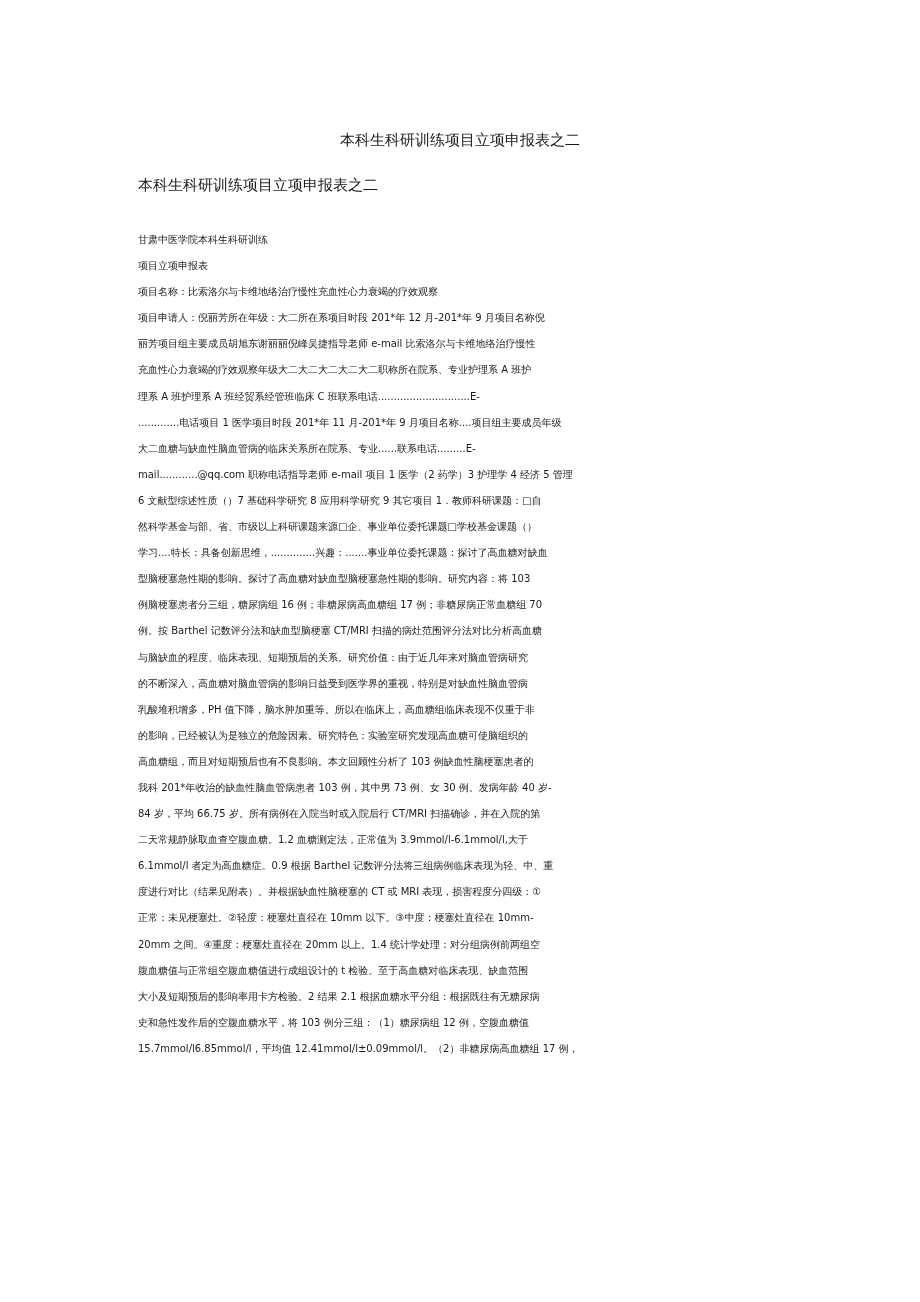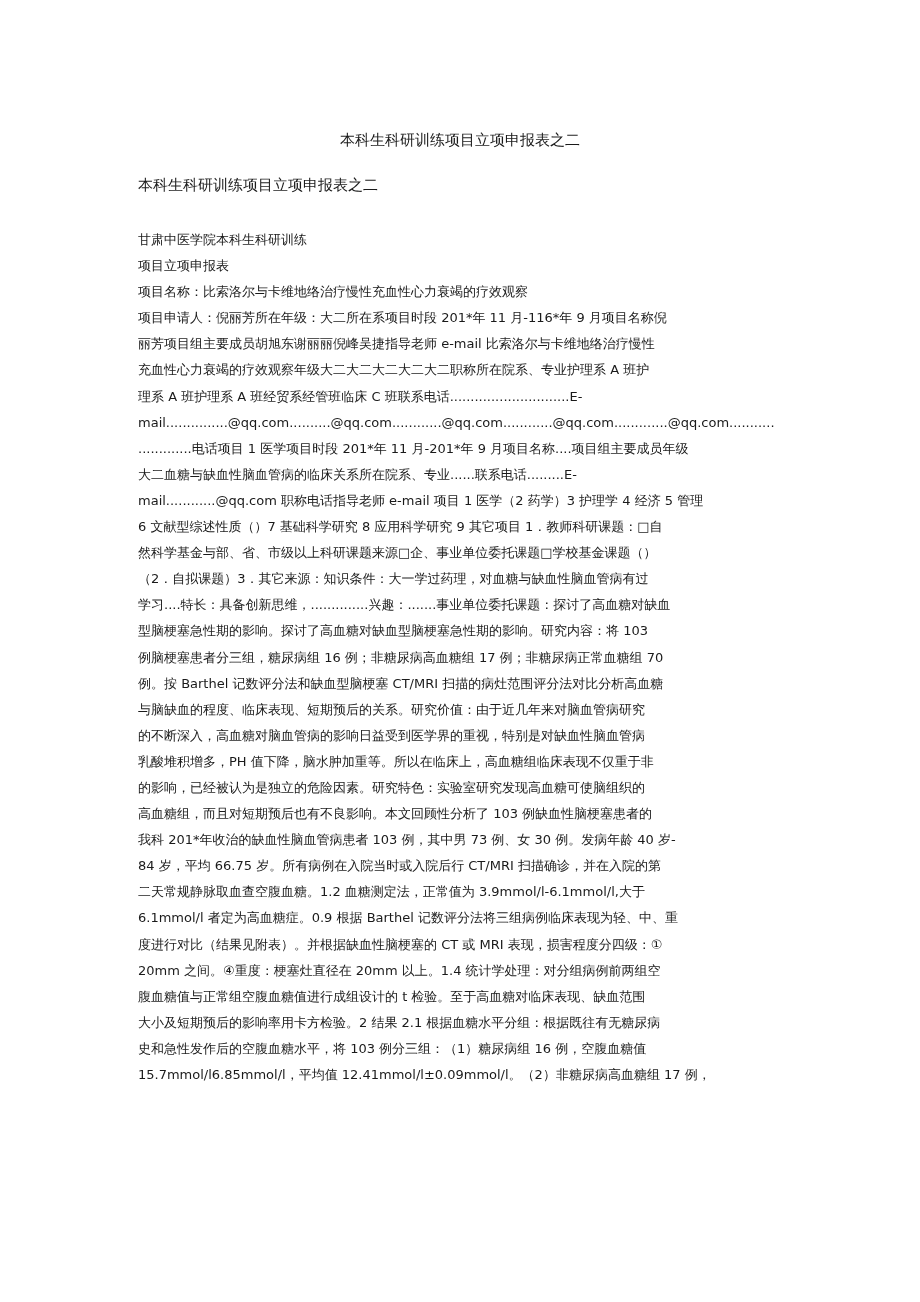--- a/index.html
+++ b/index.html
@@ -37,63 +37,62 @@
       top: 160px;
       left: 138px;
       font-size: 15px;
       line-height: 20px;
     }
     .body-block {
       position: absolute;
       top: 212px;
       left: 138px;
       width: 645px;
-      font-size: 13px;
+      font-size: 10px;
       line-height: 26.1px;
     }
     .line {
       display: block;
       white-space: nowrap;
       height: 26.1px;
     }
   </style>
 </head>
 <body>
 
 <div class="page">
   <div class="doc-title">本科生科研训练项目立项申报表之二</div>
   <div class="doc-subtitle">本科生科研训练项目立项申报表之二</div>
   <div class="body-block" id="body-block">
       <span class="line">甘肃中医学院本科生科研训练</span>
       <span class="line">项目立项申报表</span>
       <span class="line">项目名称：比索洛尔与卡维地络治疗慢性充血性心力衰竭的疗效观察</span>
-      <span class="line">项目申请人：倪丽芳所在年级：大二所在系项目时段 201*年 11 月-116*年 9 月项目名称倪</span>
+      <span class="line">项目申请人：倪丽芳所在年级：大二所在系项目时段 201*年 12 月-201*年 9 月项目名称倪</span>
       <span class="line">丽芳项目组主要成员胡旭东谢丽丽倪峰吴捷指导老师 e-mail 比索洛尔与卡维地络治疗慢性</span>
       <span class="line">充血性心力衰竭的疗效观察年级大二大二大二大二大二职称所在院系、专业护理系 A 班护</span>
       <span class="line">理系 A 班护理系 A 班经贸系经管班临床 C 班联系电话.............................E-</span>
-      <span class="line">mail...............@qq.com..........@qq.com............@qq.com............@qq.com.............@qq.com...........</span>
       <span class="line">.............电话项目 1 医学项目时段 201*年 11 月-201*年 9 月项目名称....项目组主要成员年级</span>
       <span class="line">大二血糖与缺血性脑血管病的临床关系所在院系、专业......联系电话.........E-</span>
       <span class="line">mail............@qq.com 职称电话指导老师 e-mail 项目 1 医学（2 药学）3 护理学 4 经济 5 管理</span>
       <span class="line">6 文献型综述性质（）7 基础科学研究 8 应用科学研究 9 其它项目 1．教师科研课题：□自</span>
       <span class="line">然科学基金与部、省、市级以上科研课题来源□企、事业单位委托课题□学校基金课题（）</span>
-      <span class="line">（2．自拟课题）3．其它来源：知识条件：大一学过药理，对血糖与缺血性脑血管病有过</span>
       <span class="line">学习....特长：具备创新思维，..............兴趣：.......事业单位委托课题：探讨了高血糖对缺血</span>
       <span class="line">型脑梗塞急性期的影响。探讨了高血糖对缺血型脑梗塞急性期的影响。研究内容：将 103</span>
       <span class="line">例脑梗塞患者分三组，糖尿病组 16 例；非糖尿病高血糖组 17 例；非糖尿病正常血糖组 70</span>
       <span class="line">例。按 Barthel 记数评分法和缺血型脑梗塞 CT/MRI 扫描的病灶范围评分法对比分析高血糖</span>
       <span class="line">与脑缺血的程度、临床表现、短期预后的关系。研究价值：由于近几年来对脑血管病研究</span>
       <span class="line">的不断深入，高血糖对脑血管病的影响日益受到医学界的重视，特别是对缺血性脑血管病</span>
       <span class="line">乳酸堆积增多，PH 值下降，脑水肿加重等。所以在临床上，高血糖组临床表现不仅重于非</span>
       <span class="line">的影响，已经被认为是独立的危险因素。研究特色：实验室研究发现高血糖可使脑组织的</span>
       <span class="line">高血糖组，而且对短期预后也有不良影响。本文回顾性分析了 103 例缺血性脑梗塞患者的</span>
       <span class="line">我科 201*年收治的缺血性脑血管病患者 103 例，其中男 73 例、女 30 例。发病年龄 40 岁-</span>
       <span class="line">84 岁，平均 66.75 岁。所有病例在入院当时或入院后行 CT/MRI 扫描确诊，并在入院的第</span>
       <span class="line">二天常规静脉取血查空腹血糖。1.2 血糖测定法，正常值为 3.9mmol/l-6.1mmol/l,大于</span>
       <span class="line">6.1mmol/l 者定为高血糖症。0.9 根据 Barthel 记数评分法将三组病例临床表现为轻、中、重</span>
       <span class="line">度进行对比（结果见附表）。并根据缺血性脑梗塞的 CT 或 MRI 表现，损害程度分四级：①</span>
+      <span class="line">正常：未见梗塞灶。②轻度：梗塞灶直径在 10mm 以下。③中度：梗塞灶直径在 10mm-</span>
       <span class="line">20mm 之间。④重度：梗塞灶直径在 20mm 以上。1.4 统计学处理：对分组病例前两组空</span>
       <span class="line">腹血糖值与正常组空腹血糖值进行成组设计的 t 检验。至于高血糖对临床表现、缺血范围</span>
       <span class="line">大小及短期预后的影响率用卡方检验。2 结果 2.1 根据血糖水平分组：根据既往有无糖尿病</span>
-      <span class="line">史和急性发作后的空腹血糖水平，将 103 例分三组：（1）糖尿病组 16 例，空腹血糖值</span>
+      <span class="line">史和急性发作后的空腹血糖水平，将 103 例分三组：（1）糖尿病组 12 例，空腹血糖值</span>
       <span class="line">15.7mmol/l6.85mmol/l，平均值 12.41mmol/l±0.09mmol/l。（2）非糖尿病高血糖组 17 例，</span>
     </div>
 </div>
 
 </body></html>

